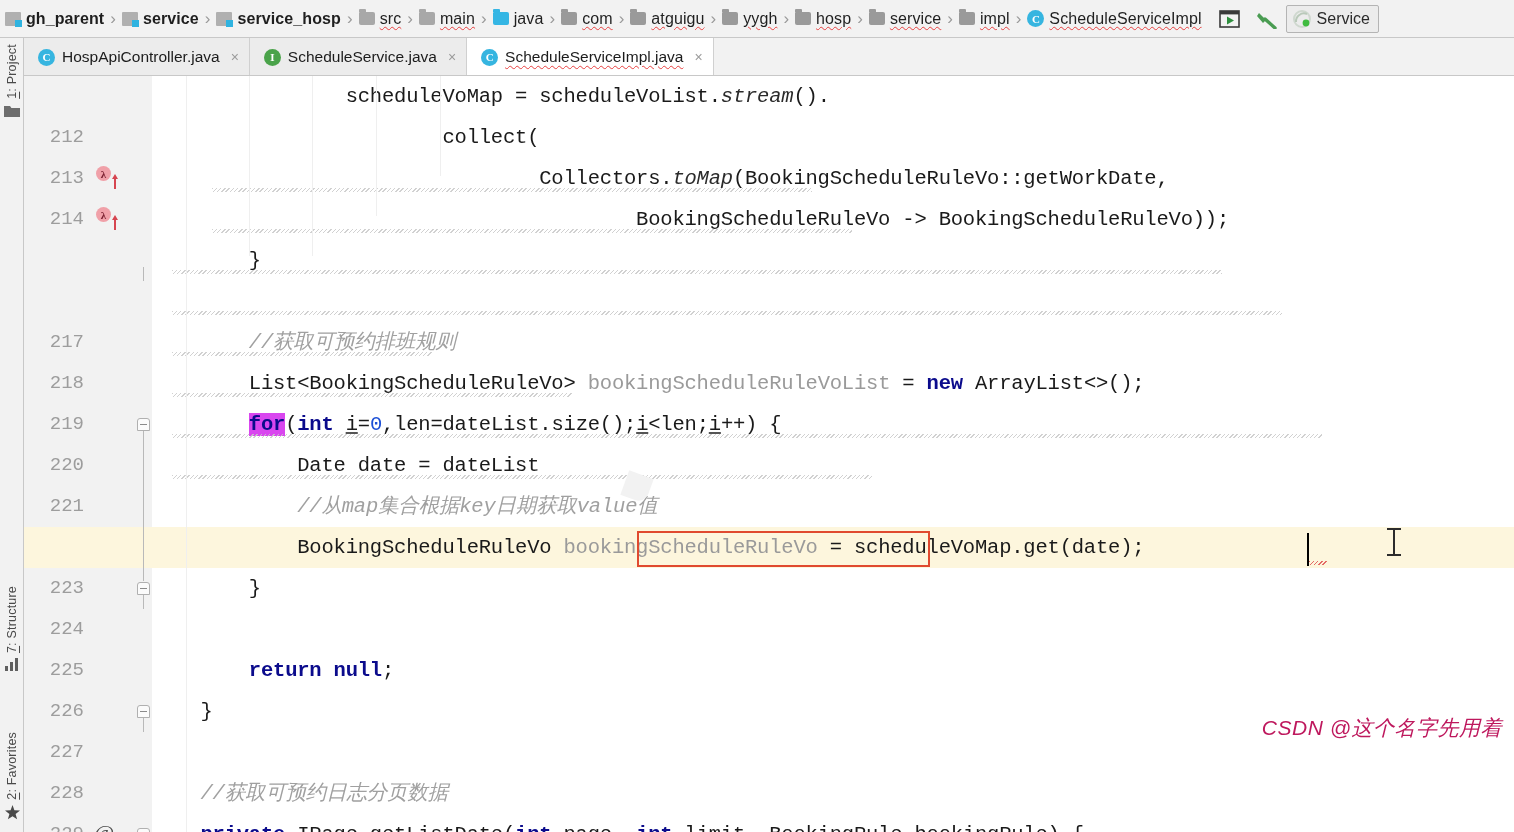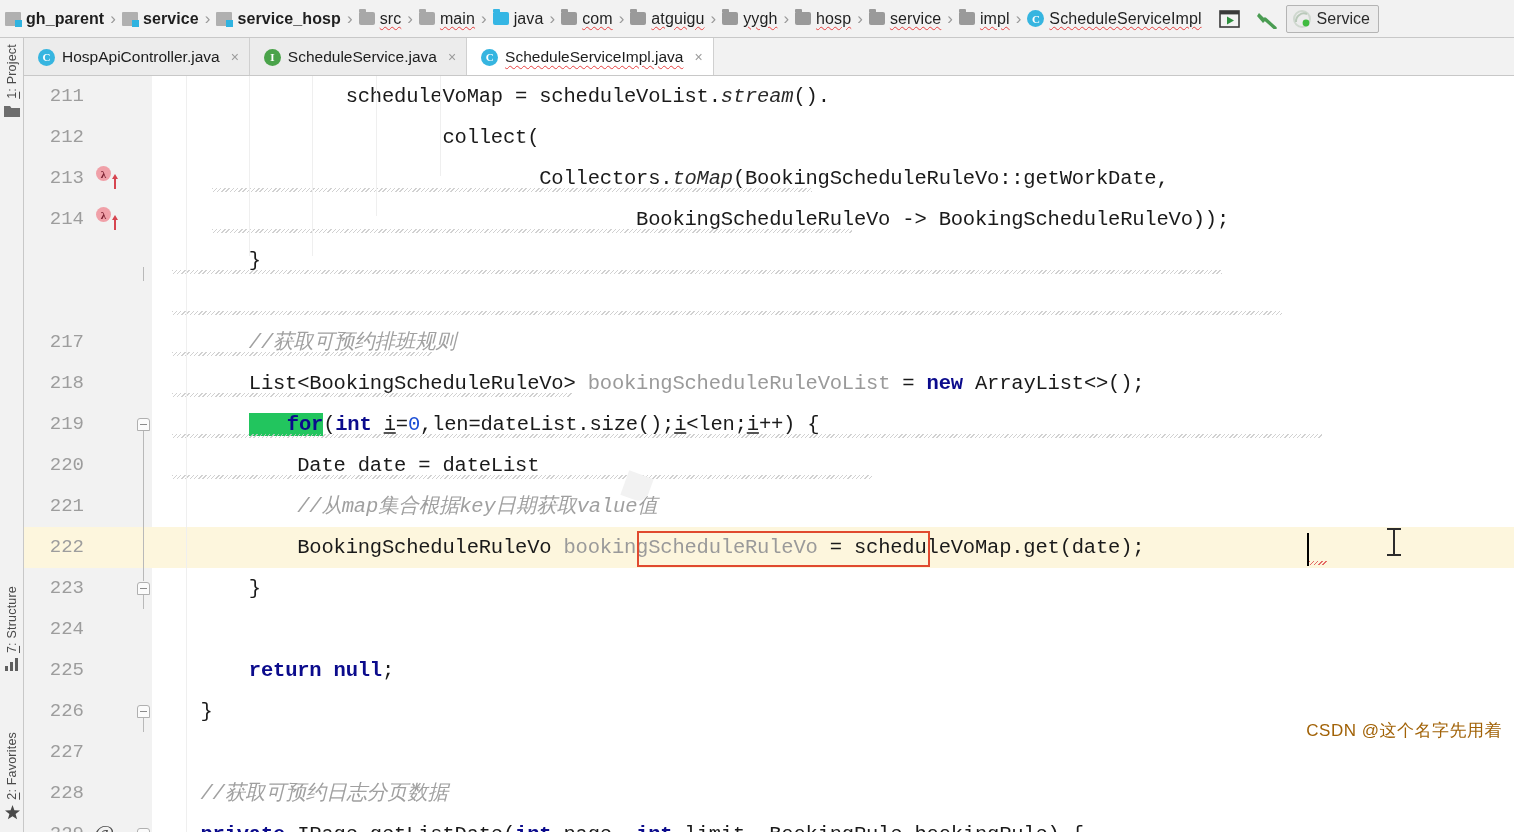--- a/index.html
+++ b/index.html
@@ -259,21 +259,21 @@
   .und { text-decoration: underline; text-decoration-color: #555; }
 
   .hl-line {
     position: absolute; left: 0; right: 0;
     background: #fdf6dd;
   }
   .hl-gutter {
     position: absolute; left: 0; width: 128px;
     background: #fdf6dd;
   }
-  .kw-hl { background: #22c55e; padding-left: 38px; }
+  .kw-hl { background: #d946ef; }
 
   
   .sq {
     position: absolute;
     height: 4px;
     background-image: repeating-linear-gradient(
       135deg, #c9c9c9 0px, #c9c9c9 1px, transparent 1px, transparent 3px);
     opacity: .85;
   }
   .sq.red {
@@ -343,23 +343,24 @@
     width: 14px; height: 28px;
     border-top: 2px solid #2c2c2c;
     border-bottom: 2px solid #2c2c2c;
     box-sizing: border-box;
   }
 
   
   .watermark {
     position: absolute;
     right: 12px; bottom: 6px;
-    font-size: 17px;
-    color: #a16207;
+    font-size: 21px;
+    color: #be185d;
     letter-spacing: .5px;
+    font-style: italic;
   }
 </style>
 </head>
 <body>
 
 <div id="app">
 
   <div class="navbar">
     <div id="crumbs" style="display:flex;align-items:center;">
         <div class="crumb bold">
@@ -534,23 +535,20 @@
   </div>
 
   <div class="editor">
     <div class="gutter"></div>
     <div class="code-area"></div>
 
     <div class="hl-gutter" style="top:451px;height:41px;"></div>
     <div class="hl-line" style="top:451px;height:41px;left:128px;right:0;"></div>
 
     <div id="gutter-layer" style="position:absolute;inset:0;pointer-events:none;">
-        <div class="line" style="top: 0px;">
-          <span class="lnum">211</span>
-        </div>
         <div class="line" style="top: 41px;">
           <span class="lnum">212</span>
         </div>
         <div class="line" style="top: 82px;">
           <span class="lnum">213</span>
           <span class="gutter-ico lambda">
             <span class="dot">λ</span>
             <span class="arrow-up"></span>
           </span>
         </div>
@@ -569,23 +567,20 @@
         </div>
         <div class="line" style="top: 328px;">
           <span class="lnum">219</span>
           <span class="fold top" style="top:14px;"></span>
         </div>
         <div class="line" style="top: 369px;">
           <span class="lnum">220</span>
         </div>
         <div class="line" style="top: 410px;">
           <span class="lnum">221</span>
-        </div>
-        <div class="line" style="top: 451px;">
-          <span class="lnum">222</span>
         </div>
         <div class="line" style="top: 492px;">
           <span class="lnum">223</span>
           <span class="fold top" style="top:14px;"></span>
         </div>
         <div class="line" style="top: 533px;">
           <span class="lnum">224</span>
         </div>
         <div class="line" style="top: 574px;">
           <span class="lnum">225</span>

